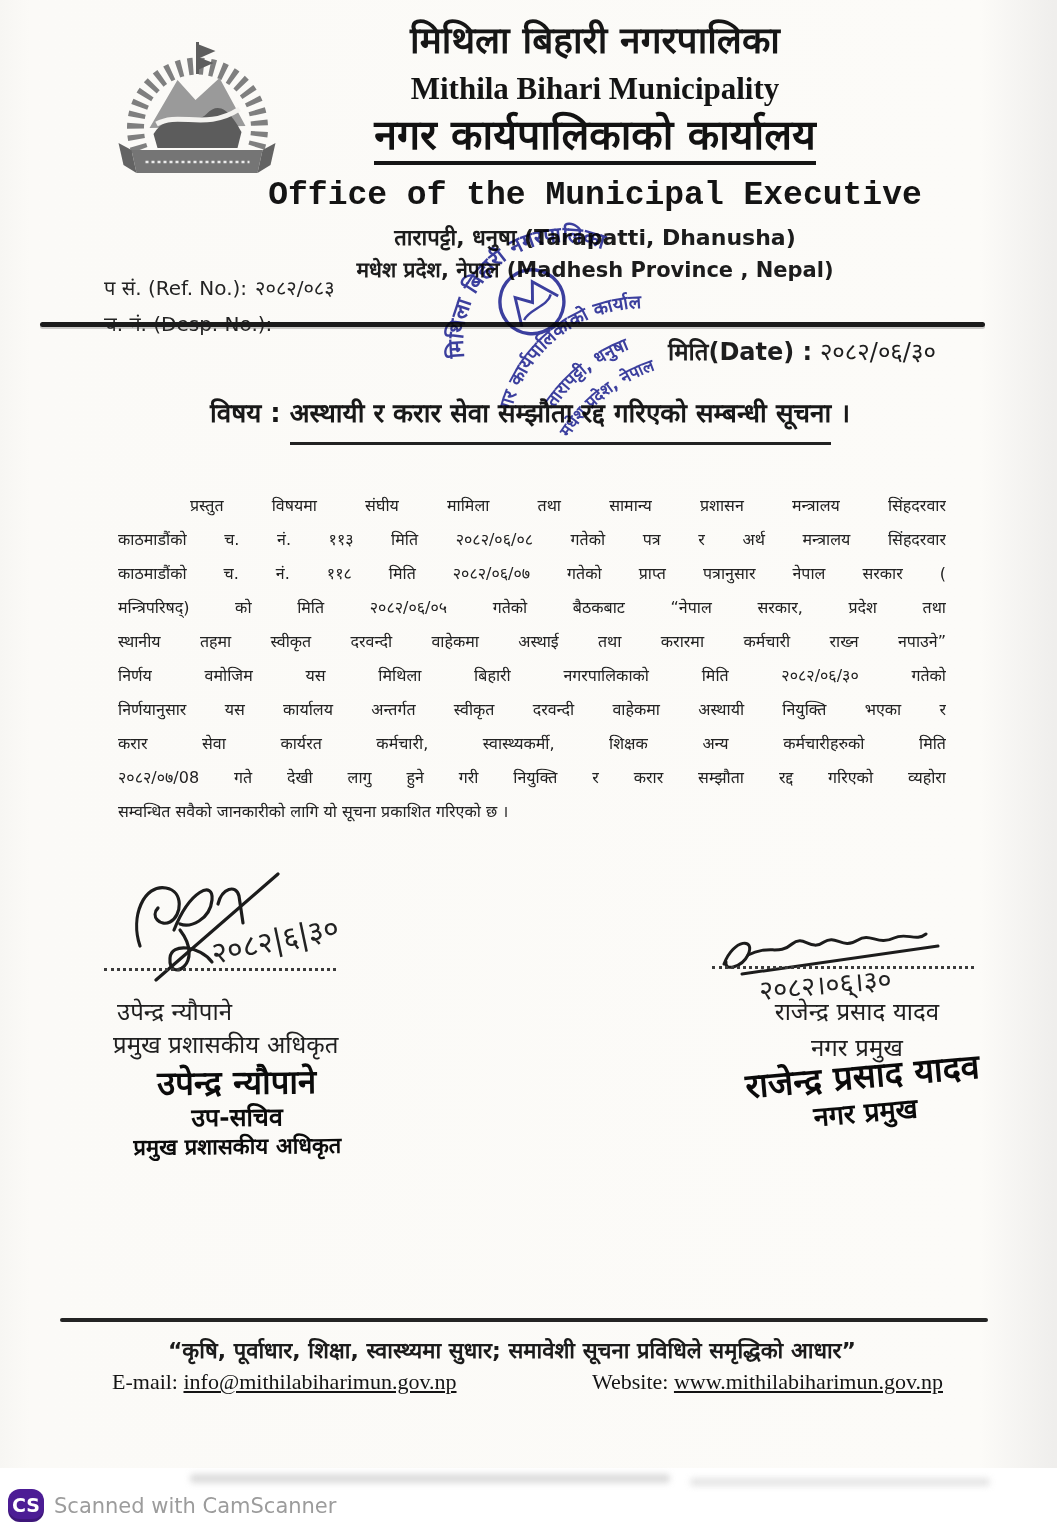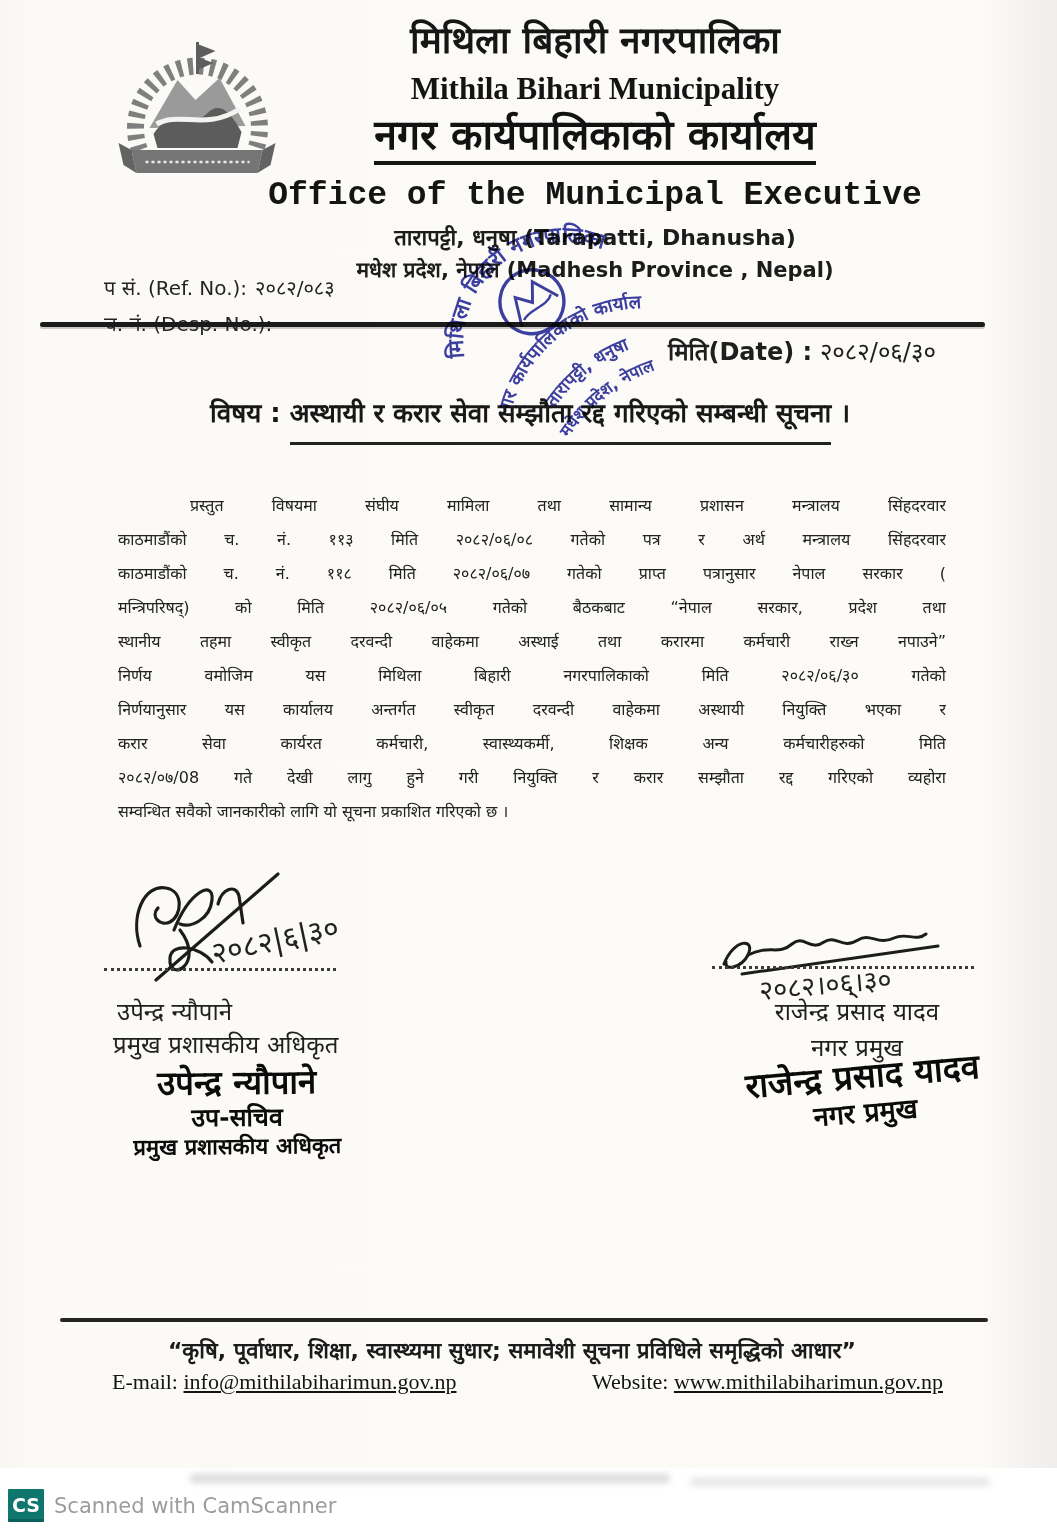--- a/index.html
+++ b/index.html
@@ -68,22 +68,22 @@
   .contacts a{color:#141414;text-decoration:underline;}
   .email{position:absolute;left:112px;white-space:nowrap;}
   .website{position:absolute;left:592px;white-space:nowrap;}
 
   
   .cam-band{position:absolute;left:0;top:1468px;width:1057px;height:67px;background:#fff;}
   .smudge1{position:absolute;left:190px;top:6px;width:480px;height:9px;background:#cfcfcf;
            filter:blur(3px);opacity:.75;border-radius:4px;}
   .smudge2{position:absolute;left:690px;top:10px;width:300px;height:8px;background:#d9d9d9;
            filter:blur(3px);opacity:.7;border-radius:4px;}
-  .cs-badge{position:absolute;left:8px;top:21px;width:36px;height:33px;background:#0f766e;
-            border-radius:1px;color:#fff;font-weight:bold;font-size:19px;line-height:33px;
+  .cs-badge{position:absolute;left:8px;top:21px;width:36px;height:33px;background:#4c1d95;
+            border-radius:12px;color:#fff;font-weight:bold;font-size:19px;line-height:33px;
             text-align:center;box-shadow:inset 0 -3px 0 rgba(0,0,0,.18);}
   .cs-text{position:absolute;left:54px;top:26px;font-size:21px;color:#9c9c9c;}
 </style>
 </head>
 <body>
 
 <div class="page">
 
   <svg class="logo" viewBox="0 0 175 160" aria-hidden="true">
     <path d="M30,118 A62,62 0 1 1 146,118" fill="none" stroke="#7f7f7f" stroke-width="17" stroke-dasharray="5 6"></path>

